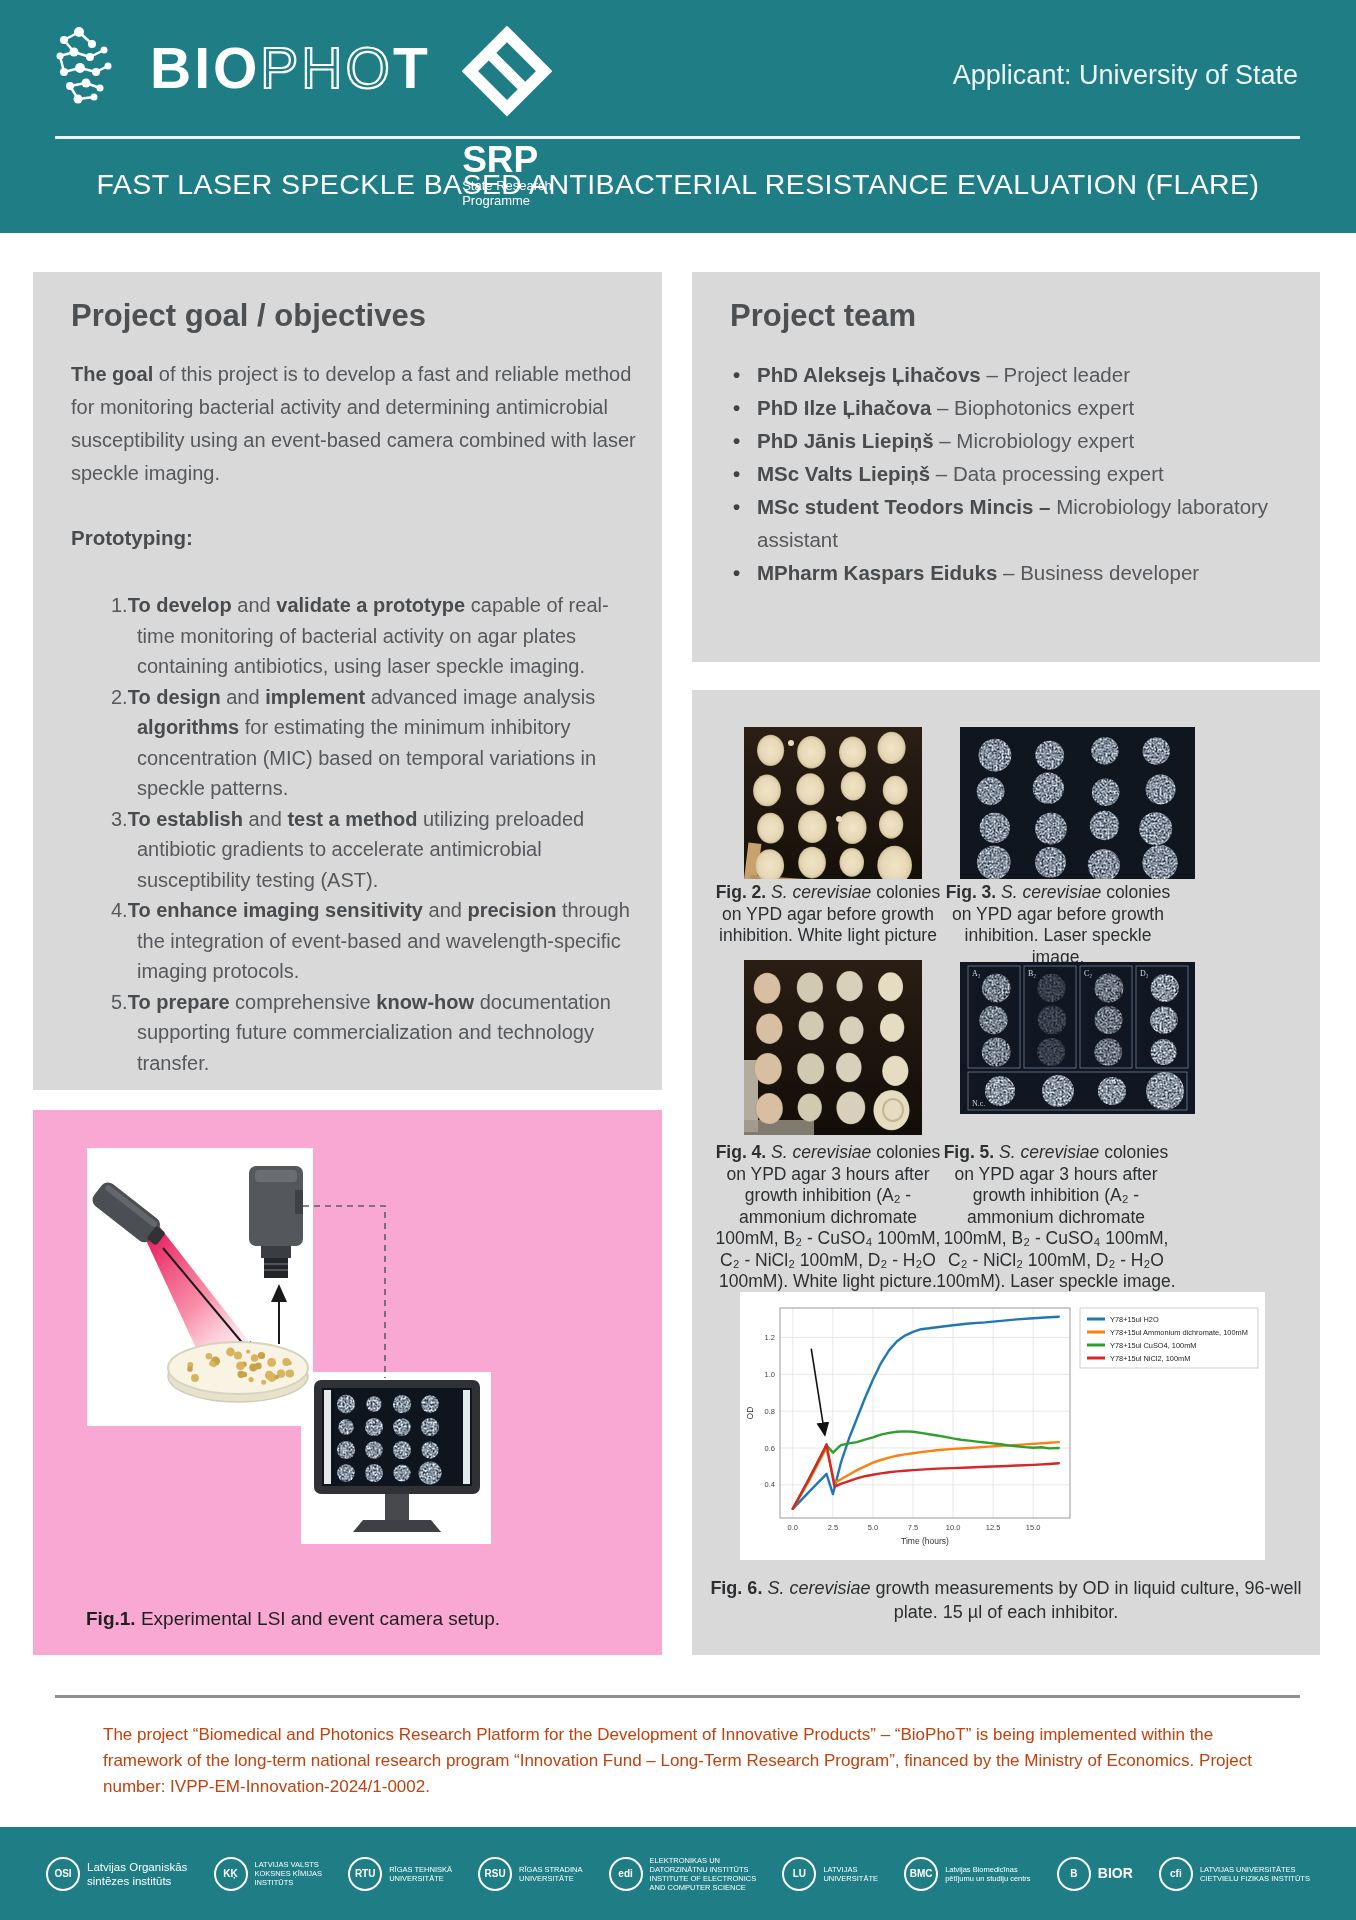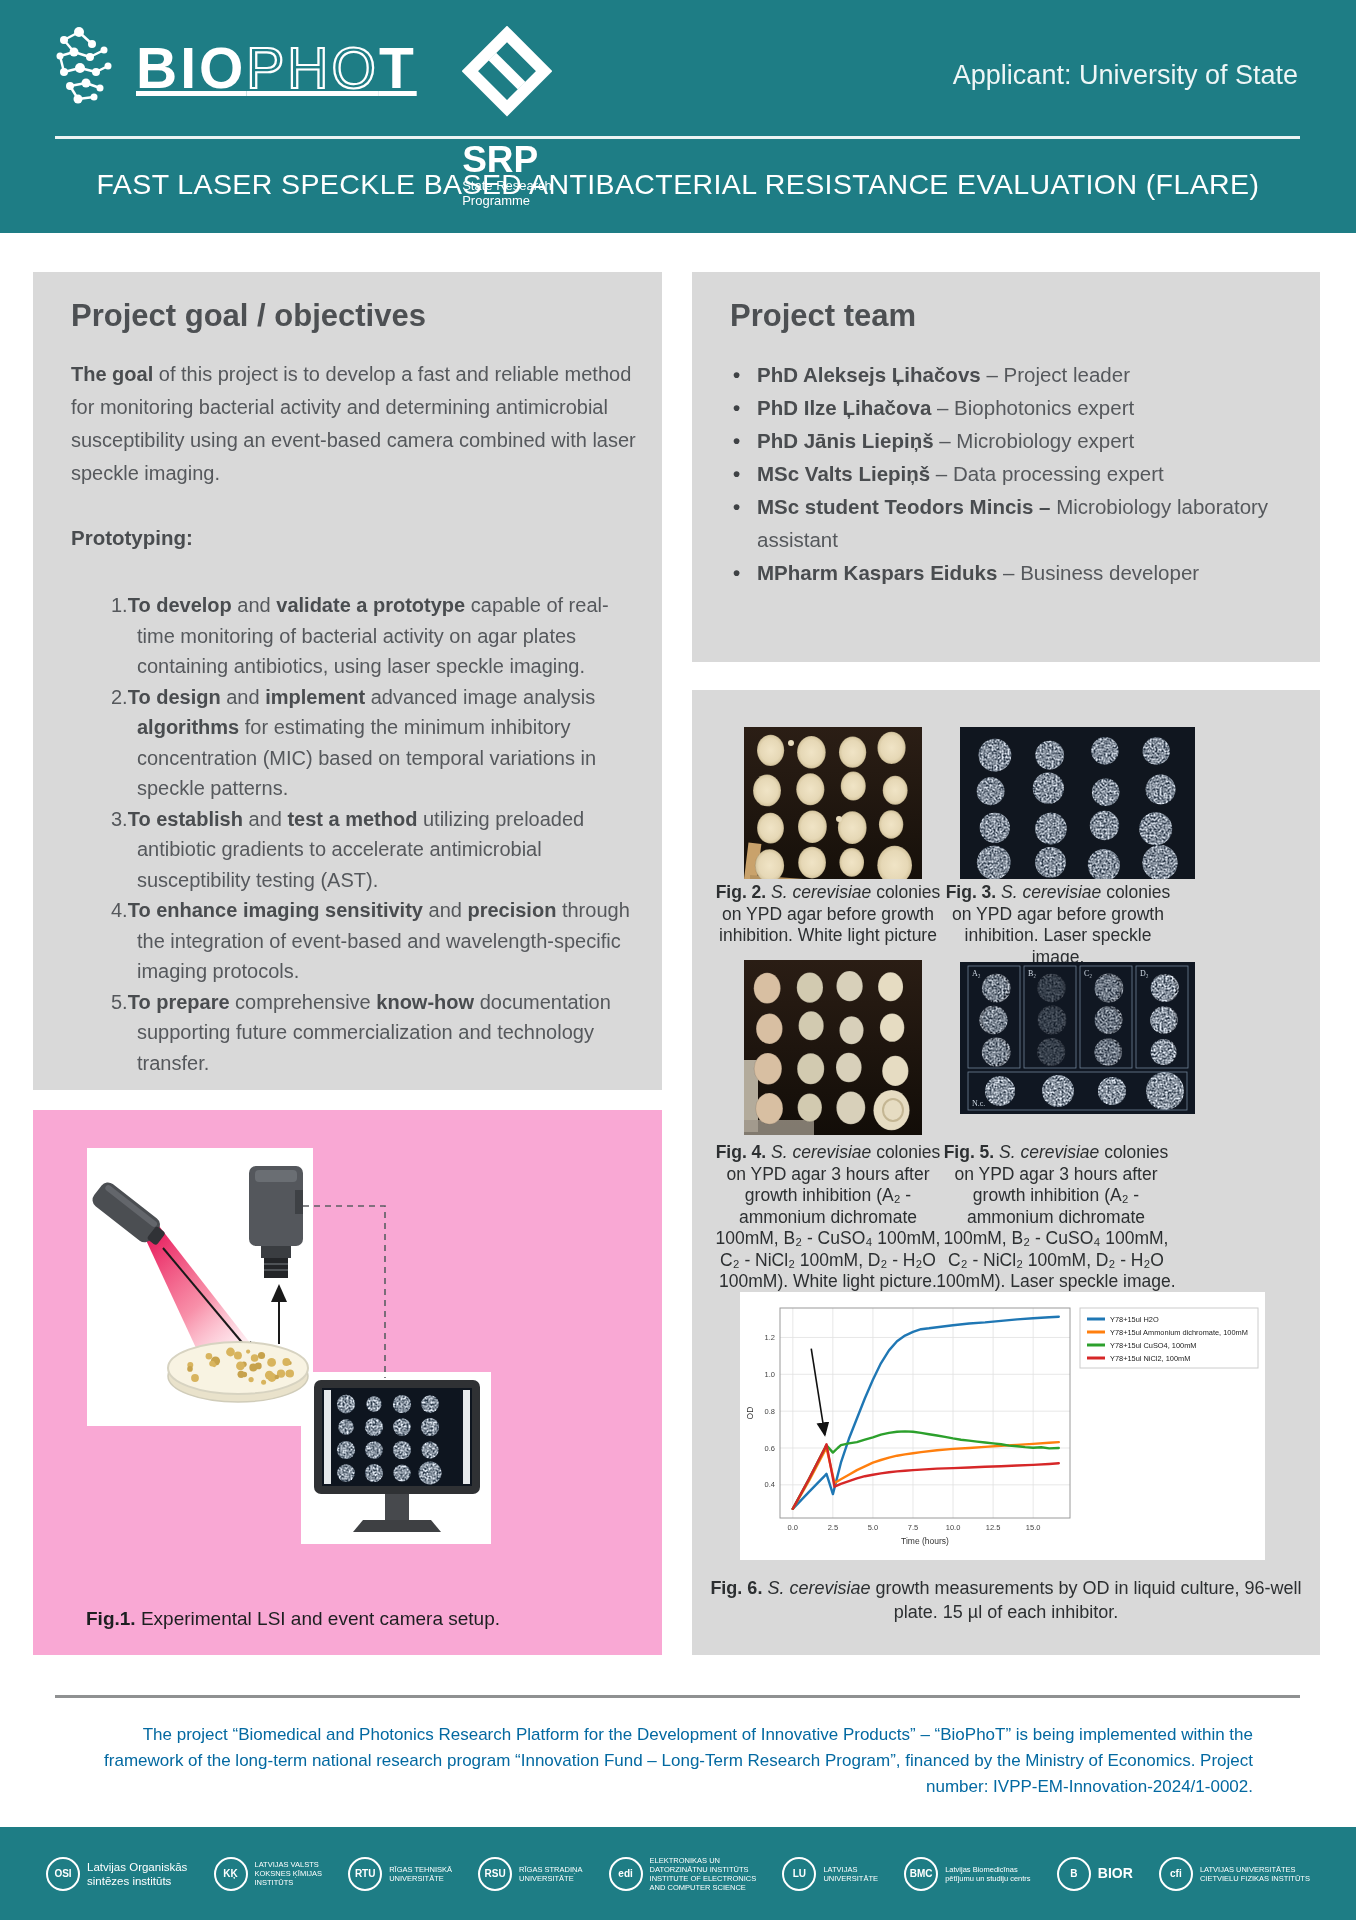--- a/index.html
+++ b/index.html
@@ -1,20 +1,20 @@
 <!DOCTYPE html>
 <html><head>
 <meta charset="utf-8">
 <style>
   html,body{margin:0;padding:0;background:#ffffff;}
   .poster{position:relative;width:1356px;height:1920px;background:#ffffff;overflow:hidden;
           font-family:"Liberation Sans", sans-serif;}
   
   .hdr{position:absolute;left:0;top:0;width:1356px;height:233px;background:#1e7d85;}
-  .logo-biophot{position:absolute;left:52px;top:24px;display:flex;align-items:center;gap:12px;color:#fff;text-decoration:underline;}
+  .logo-biophot{position:absolute;left:52px;top:24px;display:flex;align-items:center;gap:26px;color:#fff;}
   .bp-text{font-size:57px;font-weight:bold;letter-spacing:3px;line-height:84px;}
   .bp-text .thin{font-weight:normal;}
   @supports ((-webkit-text-stroke:2px #fff)){
     .bp-text .thin{color:transparent;-webkit-text-stroke:2.2px #fff;}
   }
   .logo-srp{position:absolute;left:462px;top:26px;display:flex;align-items:center;gap:12px;color:#fff;flex-direction:column;}
   .srp-name{font-size:37px;font-weight:bold;line-height:36px;}
   .srp-sub{font-size:13px;line-height:15px;}
   .applicant{position:absolute;right:58px;top:60px;font-size:27px;color:#eef6f6;}
   .hdr-line{position:absolute;left:55px;top:136px;width:1245px;height:3px;background:#ecf3f3;}
@@ -44,22 +44,22 @@
   .chartbox{position:absolute;left:48px;top:602px;width:525px;height:268px;background:#ffffff;}
   .chartbox svg{display:block;width:100%;height:100%;}
   
   .setup-panel{position:absolute;left:33px;top:1110px;width:629px;height:545px;background:#f9a8d4;}
   .setup-panel svg{position:absolute;left:0;top:0;width:629px;height:545px;}
   .fig1cap{position:absolute;left:40px;top:498px;width:440px;text-align:center;
            font-size:19px;color:#1d1f21;}
   .fig1cap .lbl{font-weight:bold;}
   
   .divider{position:absolute;left:55px;top:1695px;width:1245px;height:3px;background:#8f9192;}
-  .footer-text{position:absolute;left:103px;top:1722px;width:1150px;text-align:right;
-               font-size:17px;line-height:26px;color:#0369a1;}
+  .footer-text{position:absolute;left:103px;top:1722px;width:1150px;text-align:left;
+               font-size:17px;line-height:26px;color:#c2410c;}
   .partner-bar{position:absolute;left:0;top:1827px;width:1356px;height:93px;background:#1e7d85;
                display:flex;align-items:center;justify-content:space-between;
                padding:0 46px;box-sizing:border-box;gap:10px;}
   .pitem{display:flex;align-items:center;gap:7px;color:#fff;flex:0 0 auto;}
   .picon{display:flex;align-items:center;justify-content:center;border:2px solid #fff;
          border-radius:50%;width:30px;height:30px;font-size:10px;font-weight:bold;flex:0 0 auto;}
   .pname{font-size:7.5px;line-height:9px;white-space:pre-line;max-width:110px;}
   .pitem.big .pname{font-size:11.5px;line-height:14px;max-width:140px;}
   .pitem.bigonly .pname{font-size:14px;font-weight:bold;line-height:15px;}
 </style>

